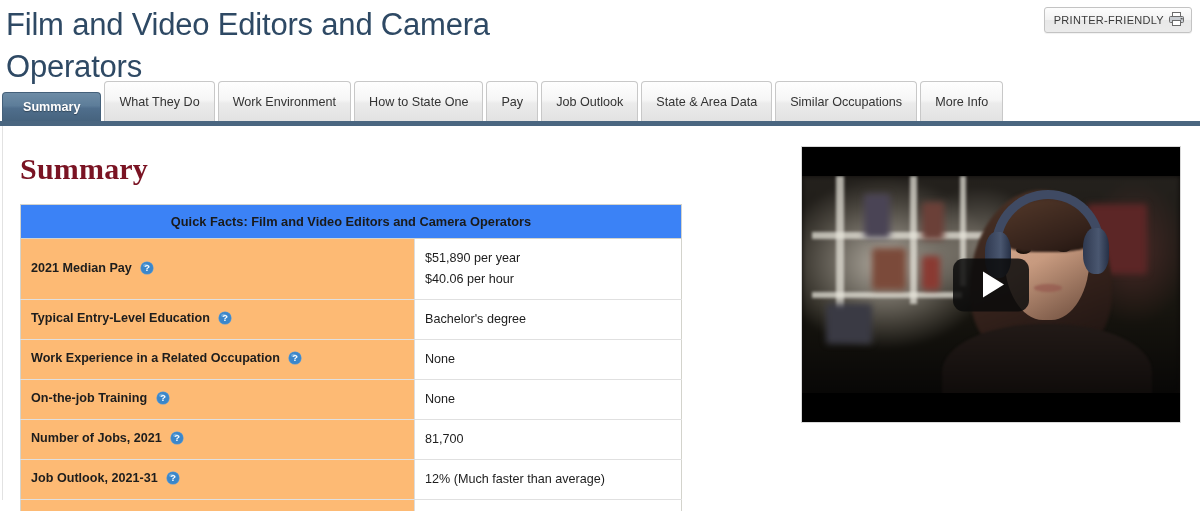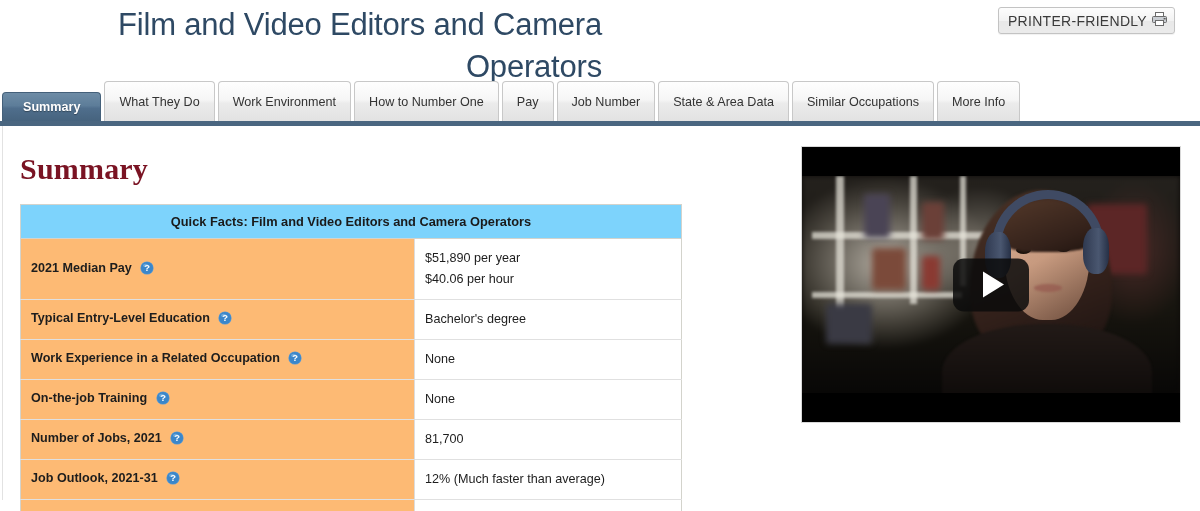--- a/index.html
+++ b/index.html
@@ -20,35 +20,34 @@
   }
 
   .page-title {
     font-size: 31px;
     line-height: 42px;
     font-weight: 400;
     color: #2e4964;
     letter-spacing: -0.2px;
     max-width: 600px;
     padding-left: 4px;
-    text-align: right;
   }
 
   .printer-friendly {
     position: absolute;
     top: 7px;
-    right: 25px;
+    right: 8px;
     display: flex;
     align-items: center;
     gap: 5px;
     padding: 4px 7px 4px 9px;
     border: 1px solid #c3c3c3;
     border-radius: 3px;
     background: linear-gradient(to bottom, #fdfdfd 0%, #f2f2f2 50%, #e8e8e8 51%, #ebebeb 100%);
-    font-size: 14px;
+    font-size: 11px;
     letter-spacing: 0.3px;
     color: #3a3a3a;
     cursor: pointer;
     box-shadow: 0 1px 1px rgba(0,0,0,0.06);
   }
 
   .printer-icon { display: block; }
 
   
   .tabbar {
@@ -114,21 +113,21 @@
   
   .facts-table {
     width: 662px;
     border-collapse: collapse;
     border: 1px solid #d3d3cc;
     font-size: 12.6px;
   }
 
   .facts-table caption,
   .facts-head th {
-    background: #7dd3fc;
+    background: #3b82f6;
     color: #1a1a1a;
     font-weight: bold;
     font-size: 12.8px;
     text-align: center;
     padding: 9px 6px;
     border-bottom: 1px solid #d3d3cc;
   }
 
   .facts-table td {
     border-top: 1px solid #e0e0e0;
@@ -311,27 +310,27 @@
   <div class="tab active">
     <span>Summary</span>
   </div>
   <div class="tab">
     <span>What They Do</span>
   </div>
   <div class="tab">
     <span>Work Environment</span>
   </div>
   <div class="tab">
-    <span>How to Number One</span>
+    <span>How to State One</span>
   </div>
   <div class="tab">
     <span>Pay</span>
   </div>
   <div class="tab">
-    <span>Job Number</span>
+    <span>Job Outlook</span>
   </div>
   <div class="tab">
     <span>State &amp; Area Data</span>
   </div>
   <div class="tab">
     <span>Similar Occupations</span>
   </div>
   <div class="tab">
     <span>More Info</span>
   </div>

